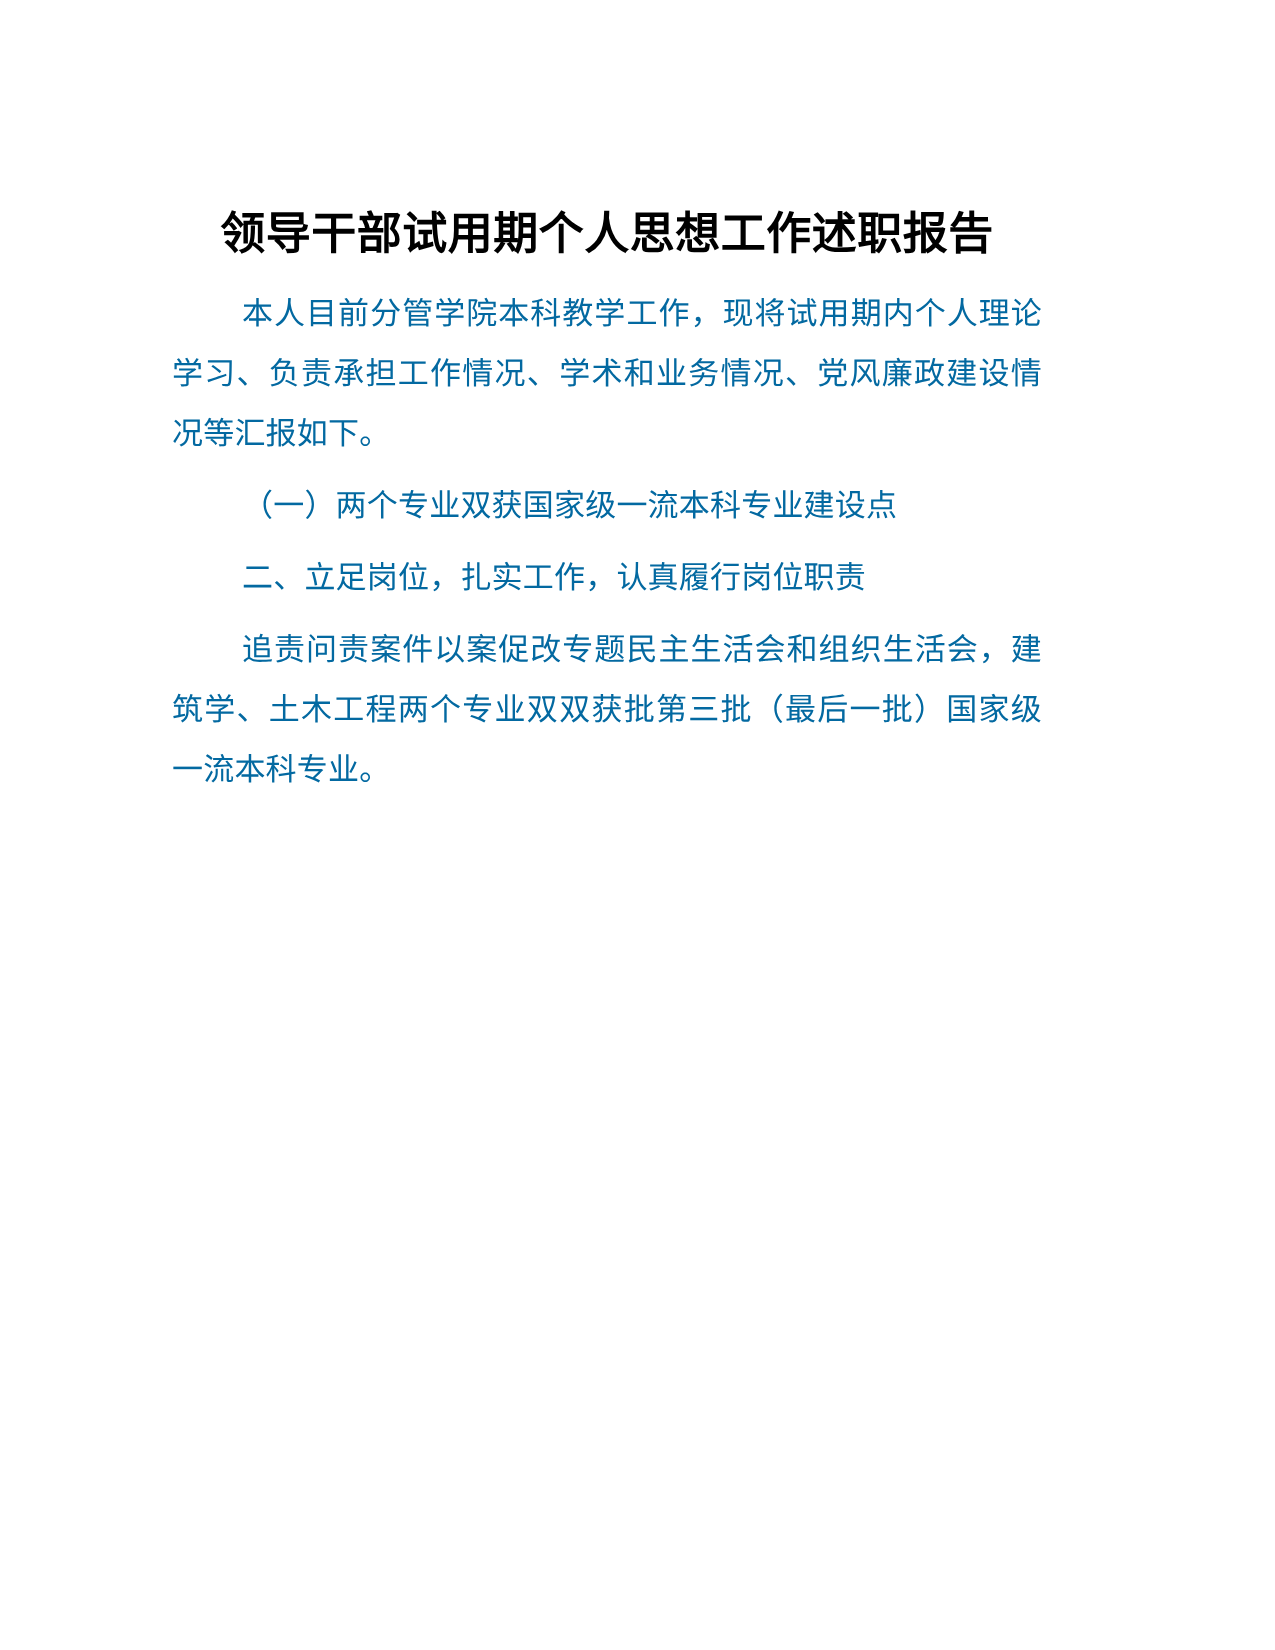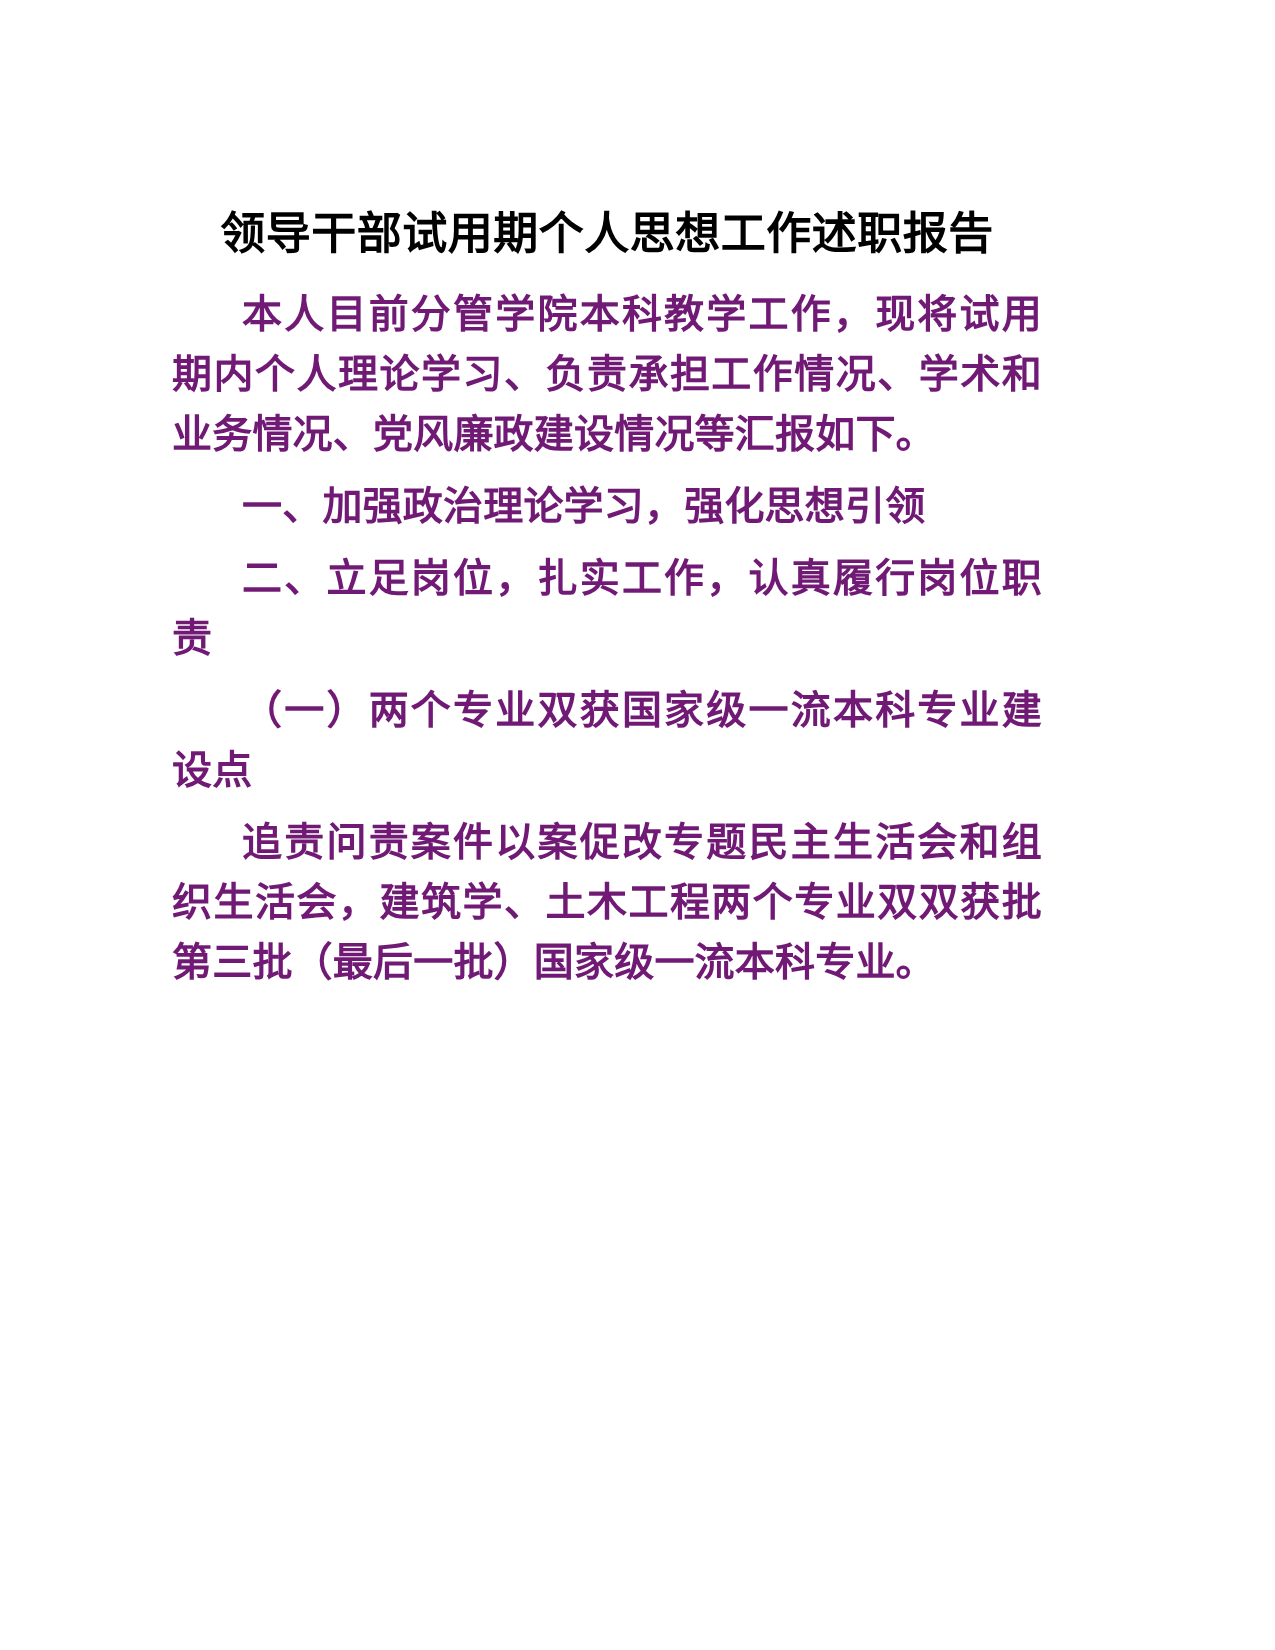--- a/index.html
+++ b/index.html
@@ -33,24 +33,24 @@
     line-height: 1.25;
     color: #000000;
     text-align: center;
     letter-spacing: 0.5px;
     margin: 0 0 22px 0;
     white-space: nowrap;
   }
 
   .para {
     font-family: "Liberation Sans", "DejaVu Sans", sans-serif;
-    font-weight: 700;
-    font-size: 40px;
+    font-weight: 400;
+    font-size: 31px;
     line-height: 60px;
-    color: #701a75;
+    color: #0369a1;
     text-align: justify;
     text-justify: inter-ideograph;
     text-indent: 70px;
     margin: 0 0 12px 0;
     letter-spacing: 0.2px;
   }
 
   .para.heading-lvl1,
   .para.heading-lvl2 {
     text-indent: 70px;
@@ -64,23 +64,22 @@
 </head>
 <body>
 
 <div class="page">
   <div class="content">
 
     <h1 class="doc-title">领导干部试用期个人思想工作述职报告</h1>
 
     <p class="para">本人目前分管学院本科教学工作，现将试用期内个人理论学习、负责承担工作情况、学术和业务情况、党风廉政建设情况等汇报如下。</p>
 
-    <p class="para heading-lvl1">一、加强政治理论学习，强化思想引领</p>
 
 
+    <p class="para heading-lvl2">（一）两个专业双获国家级一流本科专业建设点</p>
+
     <p class="para heading-lvl1">二、立足岗位，扎实工作，认真履行岗位职责</p>
-
-    <p class="para heading-lvl2">（一）两个专业双获国家级一流本科专业建设点</p>
 
     <p class="para tight">追责问责案件以案促改专题民主生活会和组织生活会，建筑学、土木工程两个专业双双获批第三批（最后一批）国家级一流本科专业。</p>
 
   </div>
 </div>
 
 </body></html>

